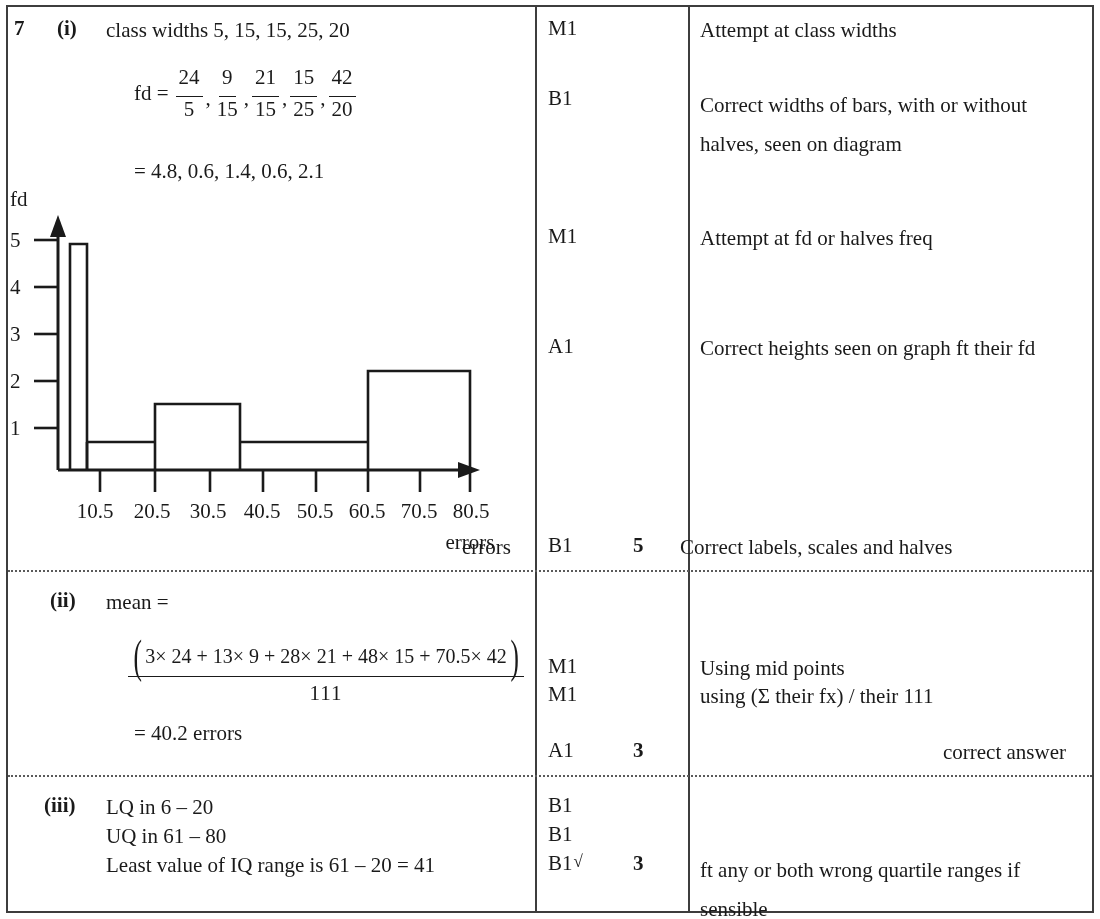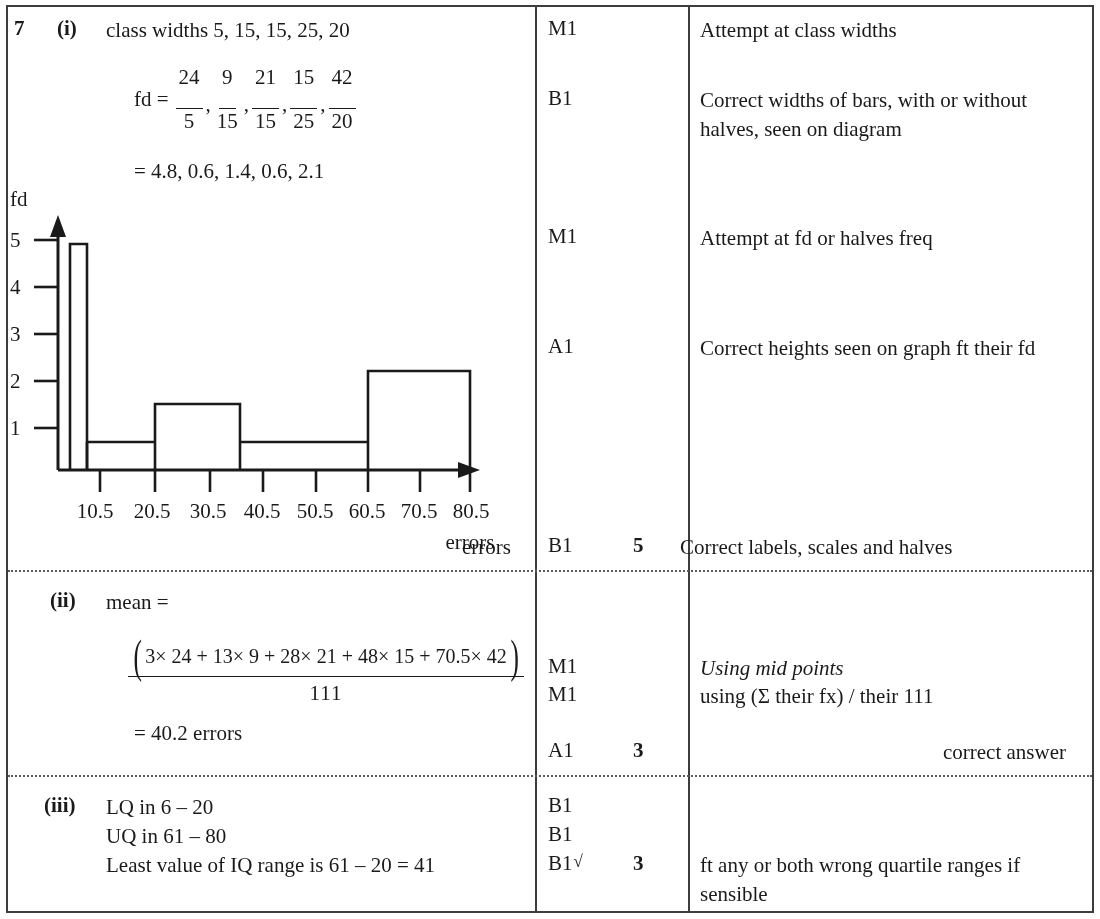--- a/index.html
+++ b/index.html
@@ -58,21 +58,21 @@
     position: absolute;
     box-sizing: border-box;
   }
   .txt {
     font-size: 21px;
     line-height: 29px;
     white-space: pre;
   }
   .txt-wrap {
     font-size: 21px;
-    line-height: 29px;
+    line-height: 39px;
   }
 
   
   .qnum { left: 14px; font-weight: bold; font-size: 21px; }
   .part { font-weight: bold; font-size: 21px; }
 
   
   .fdline {
     position: absolute;
     left: 134px;
@@ -84,21 +84,21 @@
   .fdline .lead { margin-right: 6px; }
   .frac {
     display: inline-flex;
     flex-direction: column;
     align-items: center;
     line-height: 1.08;
     margin: 0 1px;
     vertical-align: middle;
   }
   .frac .num {
-    padding: 0 3px 19px 3px;
+    padding: 0 3px 7px 3px;
     border-bottom: 1.6px solid #1a1a1a;
   }
   .frac .den { padding: 1px 3px 0 3px; }
   .comma { margin: 10px 2px 0 2px; }
 
   
   .meanfrac {
     position: absolute;
     left: 128px;
     top: 640px;
@@ -292,21 +292,21 @@
     <div class="denominator">111</div>
   </div>
 
   <div class="cell txt" style="left:134px; top:719px;">= 40.2 errors</div>
 
   <div class="cell mark" style="left:548px; top:654px;">M1</div>
   <div class="cell mark" style="left:548px; top:682px;">M1</div>
   <div class="cell mark" style="left:548px; top:738px;">A1</div>
   <div class="cell total" style="left:633px; top:738px;">3</div>
 
-  <div class="cell txt" style="left:700px; top:654px; width:380px;font-style:italic;">Using mid points</div>
+  <div class="cell txt" style="left:700px; top:654px; width:380px;">Using mid points</div>
   <div class="cell txt" style="left:700px; top:682px; width:380px;">using (Σ their fx) / their 111</div>
   <div class="cell txt" style="left:686px; top:738px; width:380px;text-align:right;">correct answer</div>
 
   <div class="cell part" style="left:44px; top:793px;">(iii)</div>
   <div class="cell txt" style="left:106px; top:793px;">LQ in 6 – 20</div>
   <div class="cell txt" style="left:106px; top:822px;">UQ in 61 – 80</div>
   <div class="cell txt" style="left:106px; top:851px;">Least value of IQ range is 61 – 20 = 41</div>
 
   <div class="cell mark" style="left:548px; top:793px;">B1</div>
   <div class="cell mark" style="left:548px; top:822px;">B1</div>

